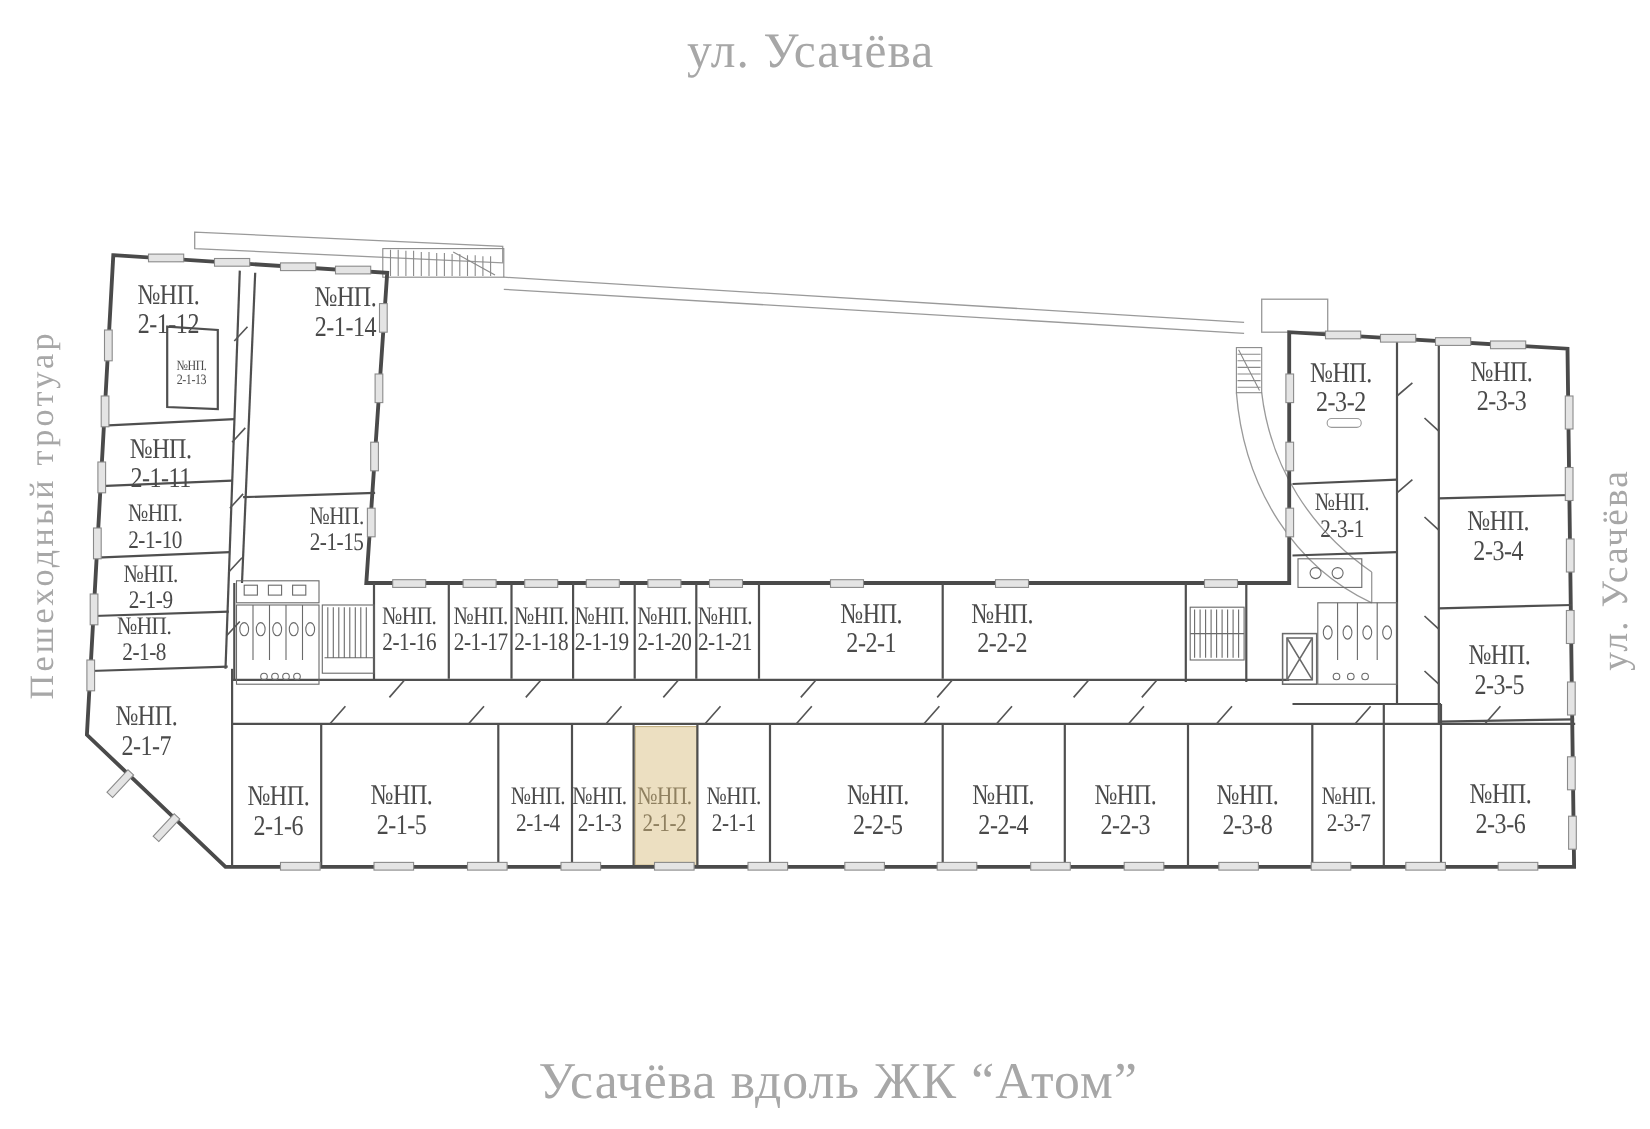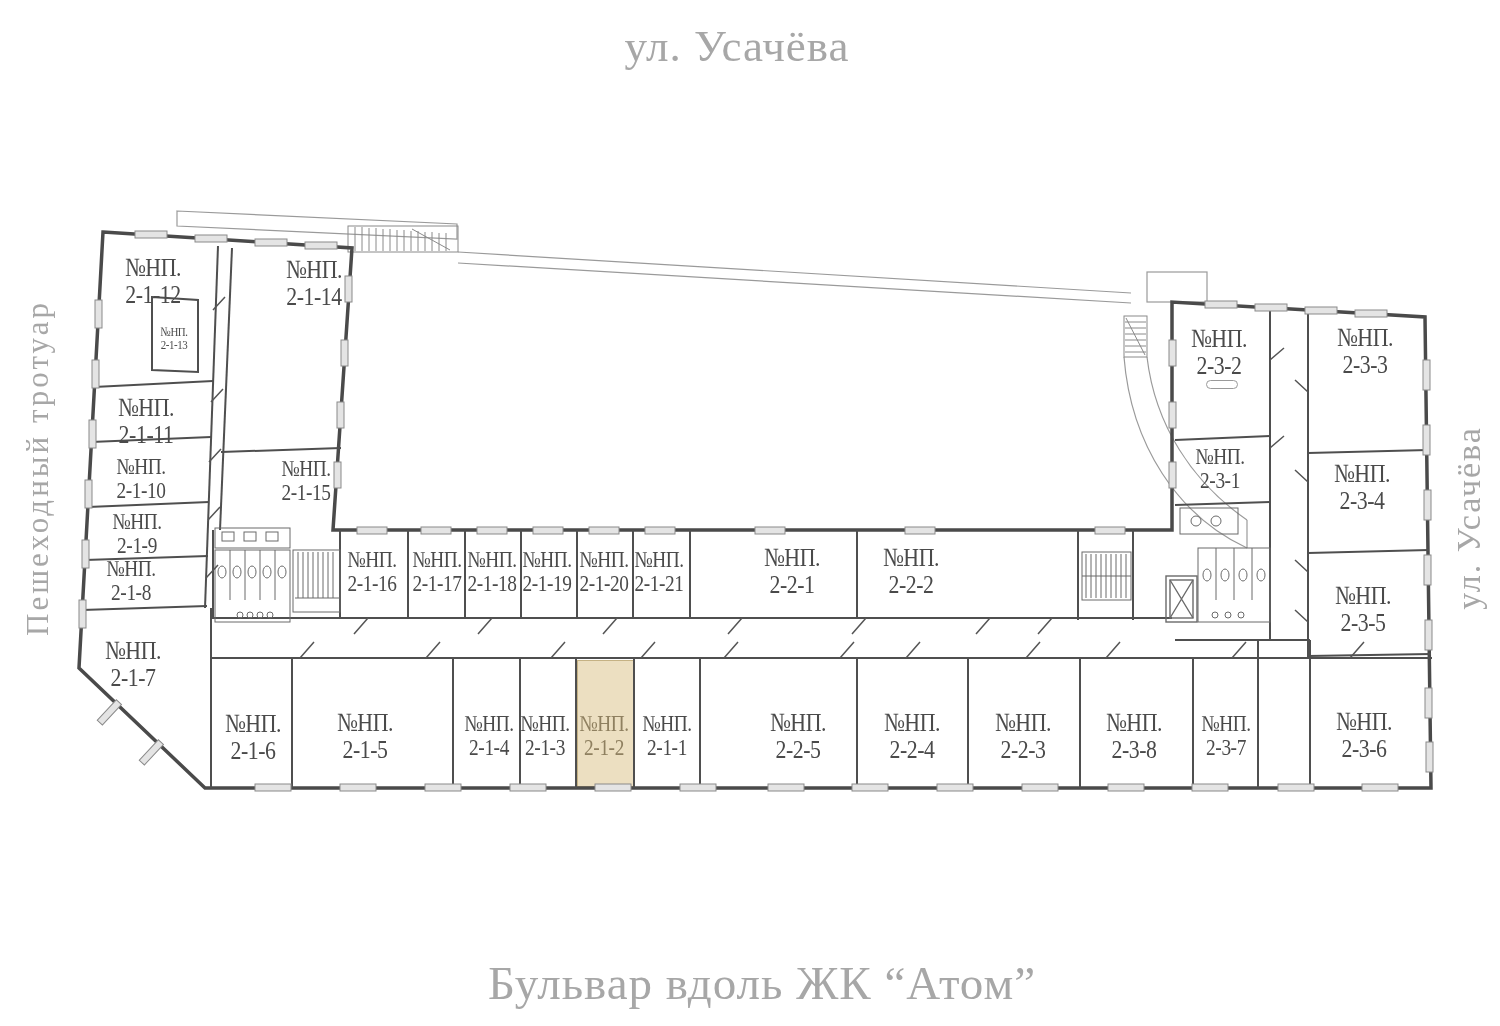--- a/index.html
+++ b/index.html
@@ -179,21 +179,21 @@
         <rect x="341" y="340" width="7" height="26"></rect>
       <rect x="337" y="402" width="7" height="26"></rect>
         <rect x="334" y="462" width="7" height="26"></rect>
       <rect x="1169" y="340" width="7" height="26"></rect>
         <rect x="1169" y="402" width="7" height="26"></rect>
       <rect x="1169" y="462" width="7" height="26"></rect>
     </g>
   </svg>
 
   <div id="street-top" class="street h">ул. Усачёва</div>
-  <div id="street-bottom" class="street h">Бульвар вдоль ЖК “Атом”</div>
+  <div id="street-bottom" class="street h">Усачёва вдоль ЖК “Атом”</div>
   <div id="street-left" class="street v">Пешеходный тротуар</div>
   <div id="street-right" class="street v">ул. Усачёва</div>
 
   <div class="u L" style="left:153px;top:281px">
       <div>№НП.</div>
       <div>2-1-12</div>
     </div>
   <div class="u S" style="left:174px;top:338px">
       <div>№НП.</div>
       <div>2-1-13</div>

